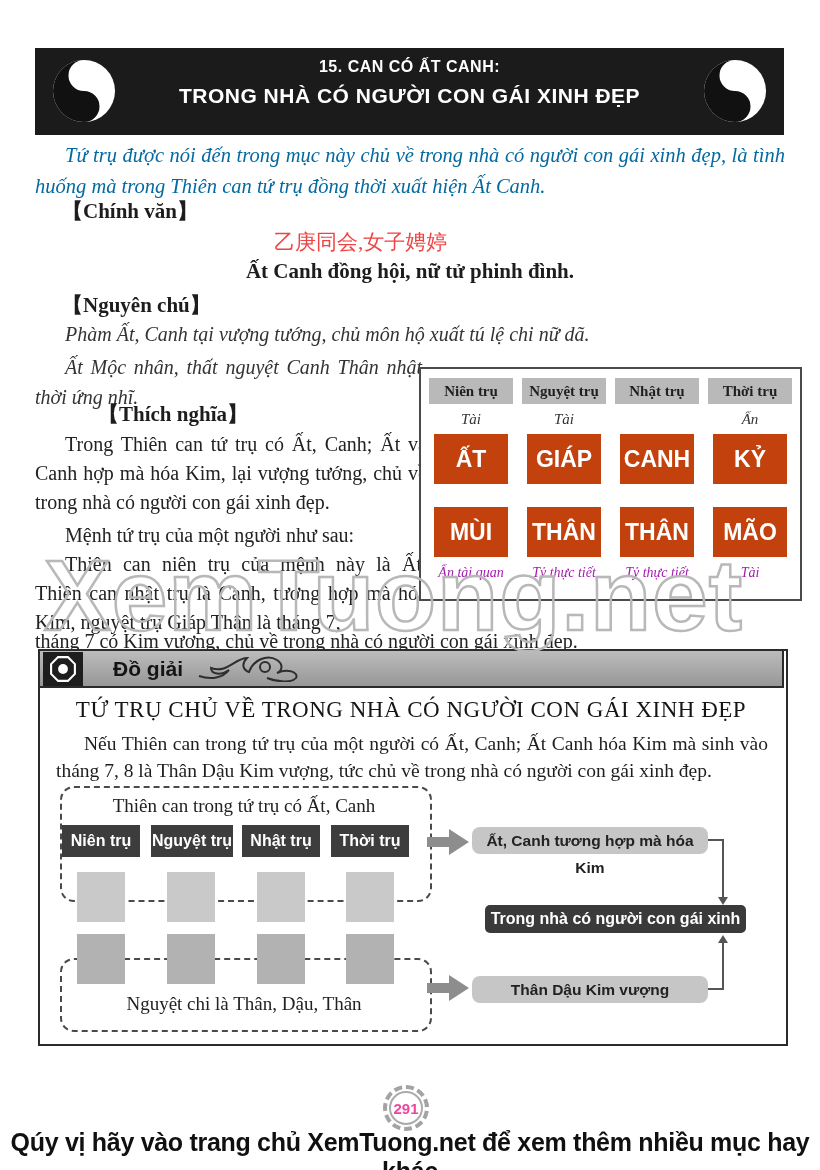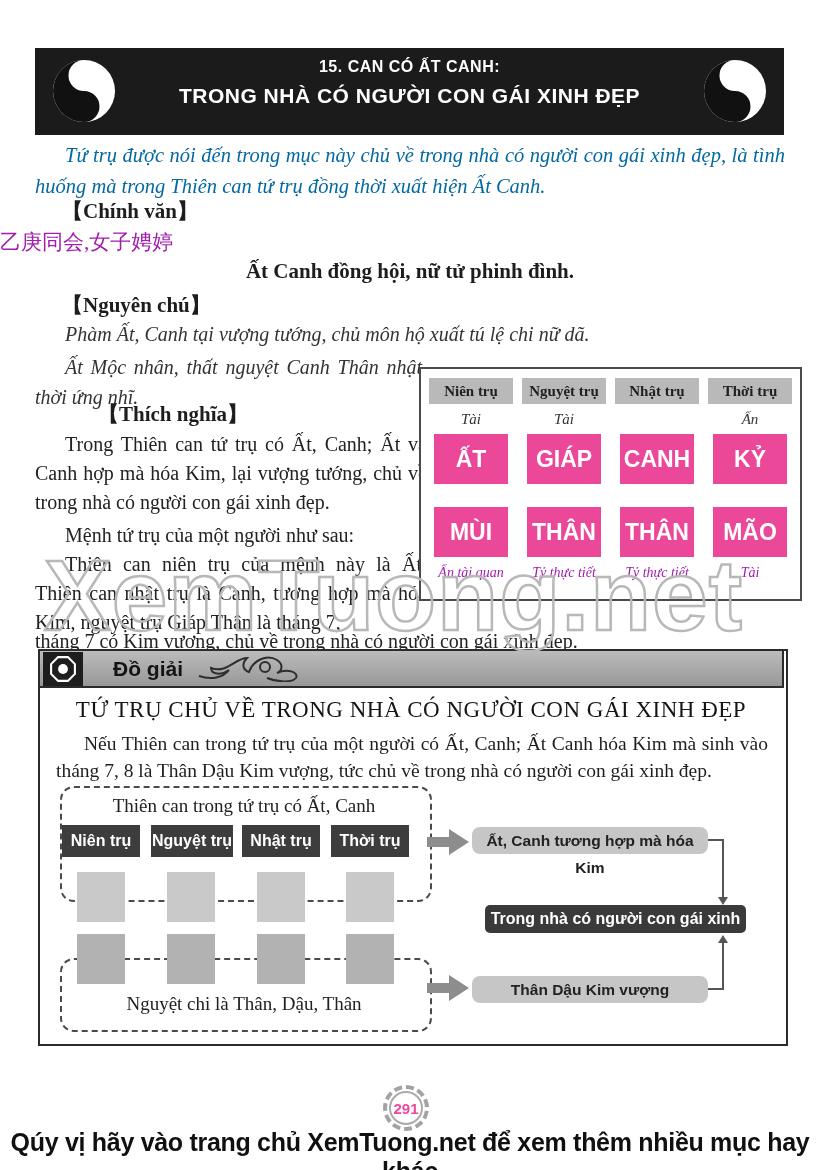--- a/index.html
+++ b/index.html
@@ -15,34 +15,34 @@
   .yy-right{right:16px;}
   .header-title{left:110px;right:110px;top:10px;text-align:center;color:#fff;
     font-family:"Liberation Sans","DejaVu Sans",sans-serif;font-weight:bold;}
   .header-title .l1{font-size:16px;letter-spacing:.5px;}
   .header-title .l2{font-size:21px;margin-top:8px;letter-spacing:.5px;}
 
   
   .intro{left:35px;top:140px;width:750px;font-style:italic;font-size:20.5px;line-height:31px;
     text-indent:30px;text-align:justify;color:#0369a1;}
   .sec-label{font-weight:bold;font-size:21px;color:#1d1d1d;}
-  .chinese{left:0;top:228px;width:721px;text-align:left;font-size:21px;color:#a21caf;}
+  .chinese{left:0;top:228px;width:721px;text-align:center;font-size:21px;color:#ef4444;}
   .translation{left:0;top:259px;width:820px;text-align:center;font-weight:bold;font-size:21px;color:#1d1d1d;}
   .ital{font-style:italic;font-size:20px;color:#333;}
   .serif-p{font-size:20px;line-height:29px;text-align:justify;text-indent:30px;color:#222;}
 
   
   .pillar-table{left:419px;top:367px;width:383px;height:234px;border:2px solid #4a4a4a;background:#fff;
     display:grid;grid-template-columns:repeat(4,1fr);column-gap:9px;padding:9px 8px 6px 8px;box-sizing:border-box;
     grid-auto-rows:min-content;}
   .pt-col{display:flex;flex-direction:column;align-items:center;}
   .pt-head{width:100%;height:26px;background:#b9b9b9;color:#1f1f1f;font-size:15px;font-weight:bold;
     text-align:center;line-height:26px;}
   .pt-toplabel{height:30px;line-height:30px;font-style:italic;font-size:15px;color:#333;}
-  .pt-stem,.pt-branch{width:74px;height:50px;background:#ec4899;color:#fff;
+  .pt-stem,.pt-branch{width:74px;height:50px;background:#c2410c;color:#fff;
     font-family:"Liberation Sans","DejaVu Sans",sans-serif;font-weight:bold;font-size:23px;
     display:flex;align-items:center;justify-content:center;}
   .pt-gap{height:23px;}
   .pt-botlabel{margin-top:8px;font-style:italic;font-size:14px;color:#a21caf;white-space:nowrap;}
 
   
   .watermark{left:44px;top:538px;width:780px;font-family:"Liberation Sans","DejaVu Sans",sans-serif;
     font-weight:bold;font-size:100px;letter-spacing:1px;color:transparent;
     -webkit-text-stroke:2.5px #b8b8b8;z-index:6;pointer-events:none;}
 

